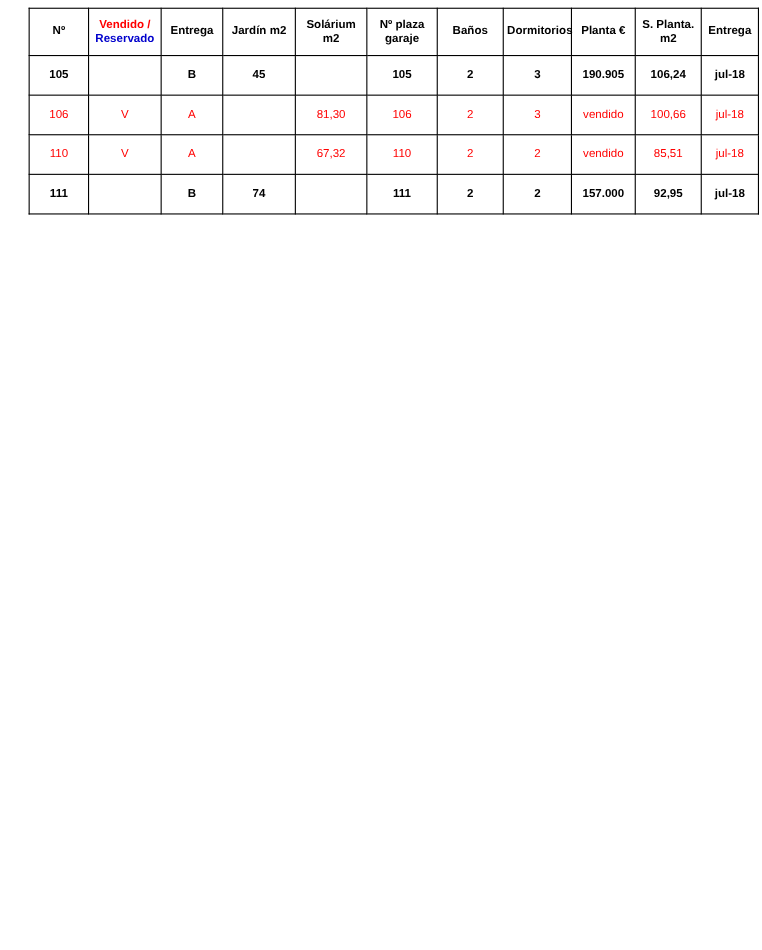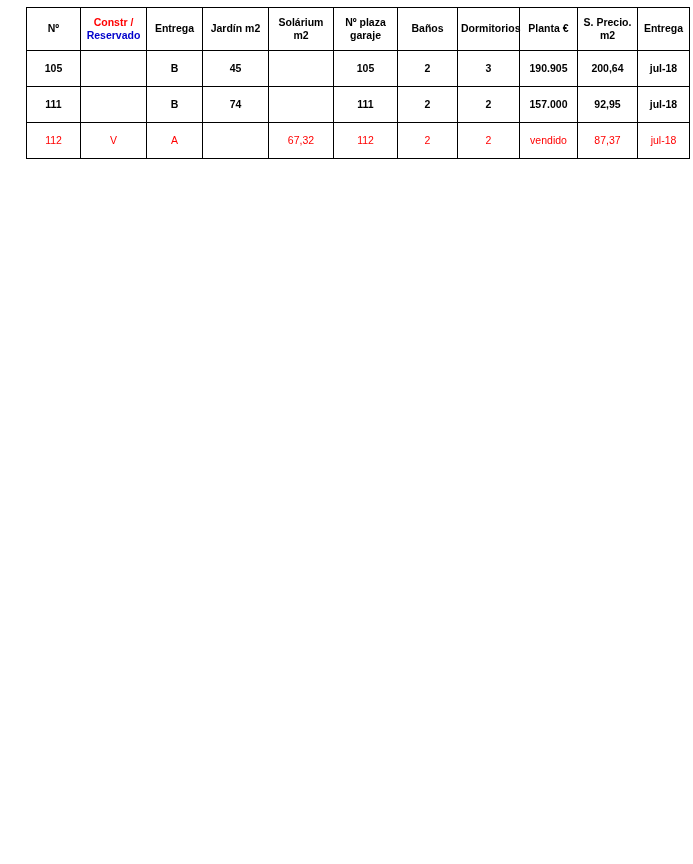--- a/index.html
+++ b/index.html
@@ -73,69 +73,82 @@
         <col class="c6">
         <col class="c7">
         <col class="c8">
         <col class="c9">
         <col class="c10">
     </colgroup>
     <thead>
       <tr>
         <th>Nº</th>
         <th>
-          <span class="sold-head-1">Constr /</span>
+          <span class="sold-head-1">Vendido /</span>
           <span class="sold-head-2">Reservado</span>
         </th>
         <th>Entrega</th>
         <th>Jardín  m2</th>
         <th>Solárium m2</th>
         <th>Nº plaza garaje</th>
         <th>Baños</th>
         <th>Dormitorios</th>
         <th>Planta €</th>
-        <th>S. Precio. m2</th>
+        <th>S. Planta. m2</th>
         <th>Entrega</th>
       </tr>
     </thead>
     <tbody id="table-body">
         <tr>
           <td class="c-black">105</td>
           <td class="c-black"></td>
           <td class="c-black">B</td>
           <td class="c-black">45</td>
           <td class="c-black"></td>
           <td class="c-black">105</td>
           <td class="c-black">2</td>
           <td class="c-black">3</td>
           <td class="c-black">190.905</td>
-          <td class="c-black">200,64</td>
+          <td class="c-black">106,24</td>
           <td class="c-black">jul-18</td>
+        </tr>
+        <tr>
+          <td class="c-red">106</td>
+          <td class="c-red">V</td>
+          <td class="c-red">A</td>
+          <td class="c-red"></td>
+          <td class="c-red">81,30</td>
+          <td class="c-red">106</td>
+          <td class="c-red">2</td>
+          <td class="c-red">3</td>
+          <td class="c-red">vendido</td>
+          <td class="c-red">100,66</td>
+          <td class="c-red">jul-18</td>
+        </tr>
+        <tr>
+          <td class="c-red">110</td>
+          <td class="c-red">V</td>
+          <td class="c-red">A</td>
+          <td class="c-red"></td>
+          <td class="c-red">67,32</td>
+          <td class="c-red">110</td>
+          <td class="c-red">2</td>
+          <td class="c-red">2</td>
+          <td class="c-red">vendido</td>
+          <td class="c-red">85,51</td>
+          <td class="c-red">jul-18</td>
         </tr>
         <tr>
           <td class="c-black">111</td>
           <td class="c-black"></td>
           <td class="c-black">B</td>
           <td class="c-black">74</td>
           <td class="c-black"></td>
           <td class="c-black">111</td>
           <td class="c-black">2</td>
           <td class="c-black">2</td>
           <td class="c-black">157.000</td>
           <td class="c-black">92,95</td>
           <td class="c-black">jul-18</td>
         </tr>
-        <tr>
-          <td class="c-red">112</td>
-          <td class="c-red">V</td>
-          <td class="c-red">A</td>
-          <td class="c-red"></td>
-          <td class="c-red">67,32</td>
-          <td class="c-red">112</td>
-          <td class="c-red">2</td>
-          <td class="c-red">2</td>
-          <td class="c-red">vendido</td>
-          <td class="c-red">87,37</td>
-          <td class="c-red">jul-18</td>
-        </tr>
       </tbody>
   </table>
 </div>
 
 </body></html>

